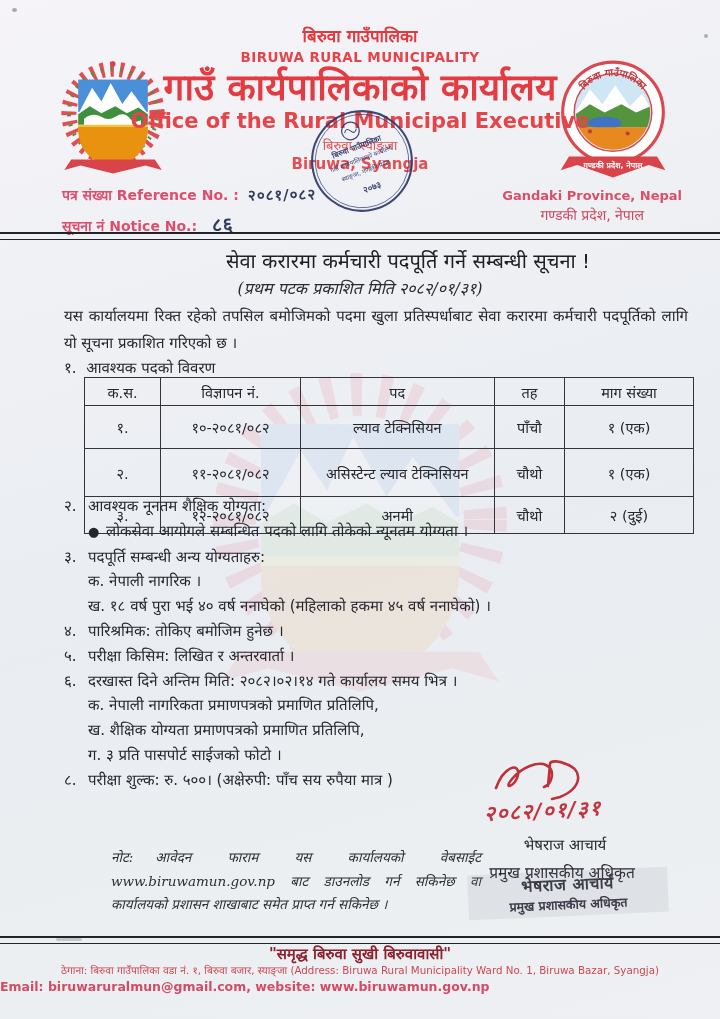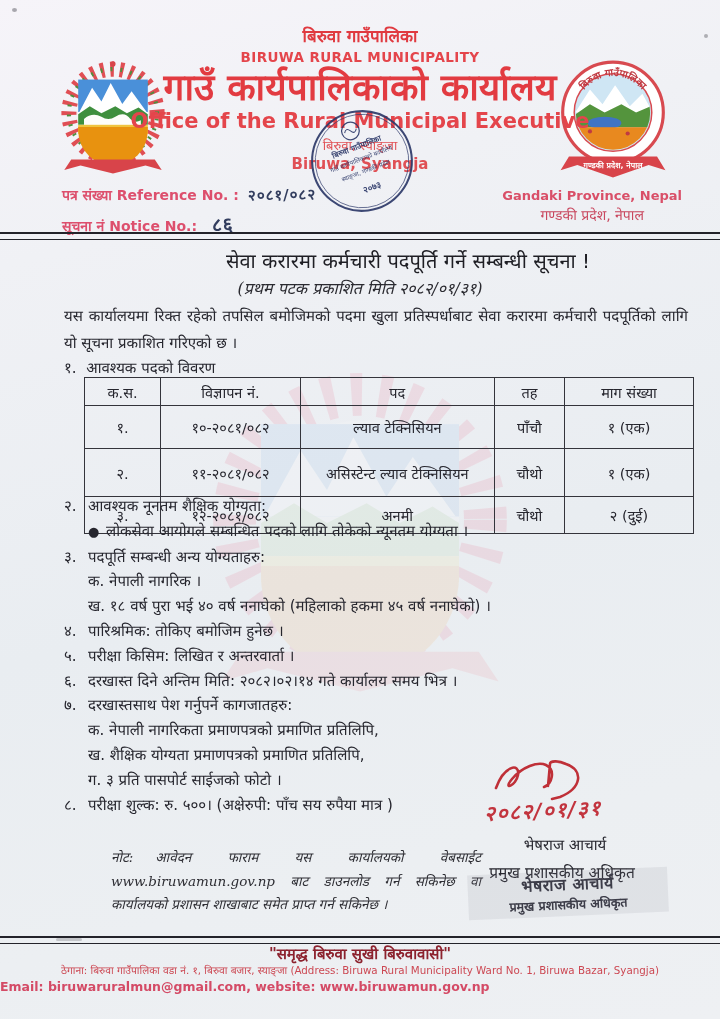--- a/index.html
+++ b/index.html
@@ -205,21 +205,20 @@
 
   <div class="abs secs">
     <div class="sec-line"><span class="no">२.</span><span>आवश्यक नूनतम शैक्षिक योग्यता:</span></div>
     <div class="sec-line sub"><span class="bullet-dot">●</span><span>लोकसेवा आयोगले सम्बन्धित पदको लागि तोकेको न्यूनतम योग्यता ।</span></div>
     <div class="sec-line"><span class="no">३.</span><span>पदपूर्ति सम्बन्धी अन्य योग्यताहरु:</span></div>
     <div class="sec-line sub">क. नेपाली नागरिक ।</div>
     <div class="sec-line sub">ख. १८ वर्ष पुरा भई ४० वर्ष ननाघेको (महिलाको हकमा ४५ वर्ष ननाघेको) ।</div>
     <div class="sec-line"><span class="no">४.</span><span>पारिश्रमिक: तोकिए बमोजिम हुनेछ ।</span></div>
     <div class="sec-line"><span class="no">५.</span><span>परीक्षा किसिम: लिखित र अन्तरवार्ता ।</span></div>
     <div class="sec-line"><span class="no">६.</span><span>दरखास्त दिने अन्तिम मिति: २०८२।०२।१४ गते कार्यालय समय भित्र ।</span></div>
-    <div class="sec-line"><span class="no">७.</span><span>दरखास्तसाथ पेश गर्नुपर्ने कागजातहरु:</span></div>
     <div class="sec-line sub">क. नेपाली नागरिकता प्रमाणपत्रको प्रमाणित प्रतिलिपि,</div>
     <div class="sec-line sub">ख. शैक्षिक योग्यता प्रमाणपत्रको प्रमाणित प्रतिलिपि,</div>
     <div class="sec-line sub">ग. ३ प्रति पासपोर्ट साईजको फोटो ।</div>
     <div class="sec-line"><span class="no">८.</span><span>परीक्षा शुल्क: रु. ५००। (अक्षेरुपी: पाँच सय रुपैया मात्र )</span></div>
   </div>
 
   <div class="abs note">
     <span class="nlabel">नोट:</span><span>आवेदन फाराम यस कार्यालयको वेबसाईट www.biruwamun.gov.np बाट डाउनलोड गर्न सकिनेछ वा कार्यालयको प्रशासन शाखाबाट समेत प्राप्त गर्न सकिनेछ ।</span>
   </div>
 

